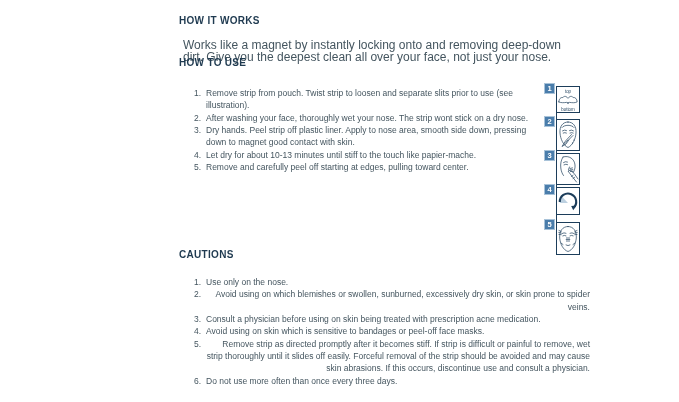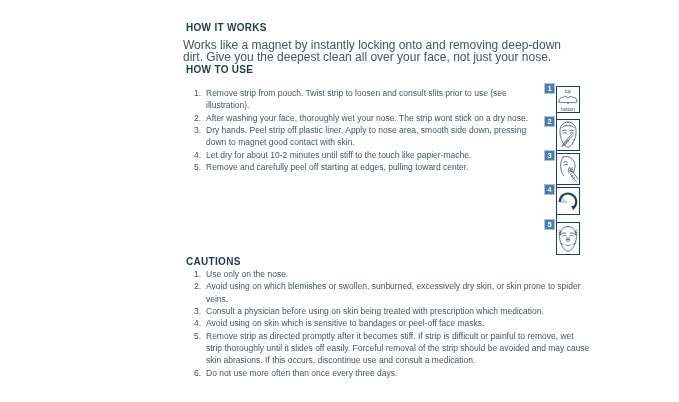--- a/index.html
+++ b/index.html
@@ -12,38 +12,38 @@
     --timer-wedge:#bcd0e0;
     --page-bg:#ffffff;
   }
   html,body{margin:0;padding:0;}
   .page{
     position:relative;width:679px;height:402px;overflow:hidden;
     background:var(--page-bg);color:var(--body-text);
     font-family:"Liberation Sans",sans-serif;
   }
   .h1{
-    position:absolute;left:178px;margin:8px;
+    position:absolute;left:178px;margin:1px;
     font-size:10px;font-weight:bold;letter-spacing:.3px;
     color:var(--heading);
     text-align:center;
   }
   #hiw-title{top:14px}
   #htu-title{top:56px}
   #cau-title{top:248px}
   .body-par{
     position:absolute;left:183px;top:40px;width:394px;margin:0;
     font-size:12px;line-height:11.5px;
   }
   .list{
     position:absolute;margin:0;padding:0;list-style:none;
     font-size:8.5px;line-height:12.35px;counter-reset:item;
   }
   #how-to-list{left:190px;top:87px;width:340px;}
-  #cautions-list{left:190px;top:268px;width:400px;}
+  #cautions-list{left:190px;top:276px;width:400px;text-align:right;}
   .li{display:flex;counter-increment:item;}
   .li::before{
     content:counter(item) ".";
     flex:0 0 auto;width:11px;text-align:right;margin-right:5px;
   }
   
   .illus{position:absolute;left:544px;top:83px;width:38px;height:176px;}
   .ivline{position:absolute;left:12px;top:4px;width:1px;height:164px;background:var(--line-art);}
   .step{position:absolute;left:0;width:38px;}
   .s1{top:0}.s2{top:33px}.s3{top:67px}.s4{top:101px}.s5{top:136px}
@@ -68,30 +68,30 @@
 <div class="page">
 
   <h2 class="h1" id="hiw-title">HOW IT WORKS</h2>
 
   <p class="body-par">Works like a magnet by instantly locking onto and removing deep-down dirt. Give you the deepest clean all over your face, not just your nose.</p>
 
   <h2 class="h1" id="htu-title">HOW TO USE</h2>
 
   <div class="list" id="how-to-list">
     <div class="li">
-        <span>Remove strip from pouch. Twist strip to loosen and consult slits prior to use (see illustration).</span>
+        <span>Remove strip from pouch. Twist strip to loosen and separate slits prior to use (see illustration).</span>
       </div>
     <div class="li">
         <span>After washing your face, thoroughly wet your nose. The strip wont stick on a dry nose.</span>
       </div>
     <div class="li">
         <span>Dry hands. Peel strip off plastic liner. Apply to nose area, smooth side down, pressing down to magnet good contact with skin.</span>
       </div>
     <div class="li">
-        <span>Let dry for about 10-2 minutes until stiff to the touch like papier-mache.</span>
+        <span>Let dry for about 10-13 minutes until stiff to the touch like papier-mache.</span>
       </div>
     <div class="li">
         <span>Remove and carefully peel off starting at edges, pulling toward center.</span>
       </div>
   </div>
 
   <div class="illus">
     <div class="ivline"></div>
 
     <div class="step s1">
@@ -168,26 +168,26 @@
   <h2 class="h1" id="cau-title">CAUTIONS</h2>
 
   <div class="list" id="cautions-list">
     <div class="li">
         <span>Use only on the nose.</span>
       </div>
     <div class="li">
         <span>Avoid using on which blemishes or swollen, sunburned, excessively dry skin, or skin prone to spider veins.</span>
       </div>
     <div class="li">
-        <span>Consult a physician before using on skin being treated with prescription which medication.</span>
+        <span>Consult a physician before using on skin being treated with prescription acne medication.</span>
       </div>
     <div class="li">
         <span>Avoid using on skin which is sensitive to bandages or peel-off face masks.</span>
       </div>
     <div class="li">
-        <span>Remove strip as directed promptly after it becomes stiff. If strip is difficult or painful to remove, wet strip thoroughly until it slides off easily. Forceful removal of the strip should be avoided and may cause skin abrasions. If this occurs, discontinue use and consult a medication.</span>
+        <span>Remove strip as directed promptly after it becomes stiff. If strip is difficult or painful to remove, wet strip thoroughly until it slides off easily. Forceful removal of the strip should be avoided and may cause skin abrasions. If this occurs, discontinue use and consult a physician.</span>
       </div>
     <div class="li">
         <span>Do not use more often than once every three days.</span>
       </div>
   </div>
 
 </div>
 
 </body></html>

